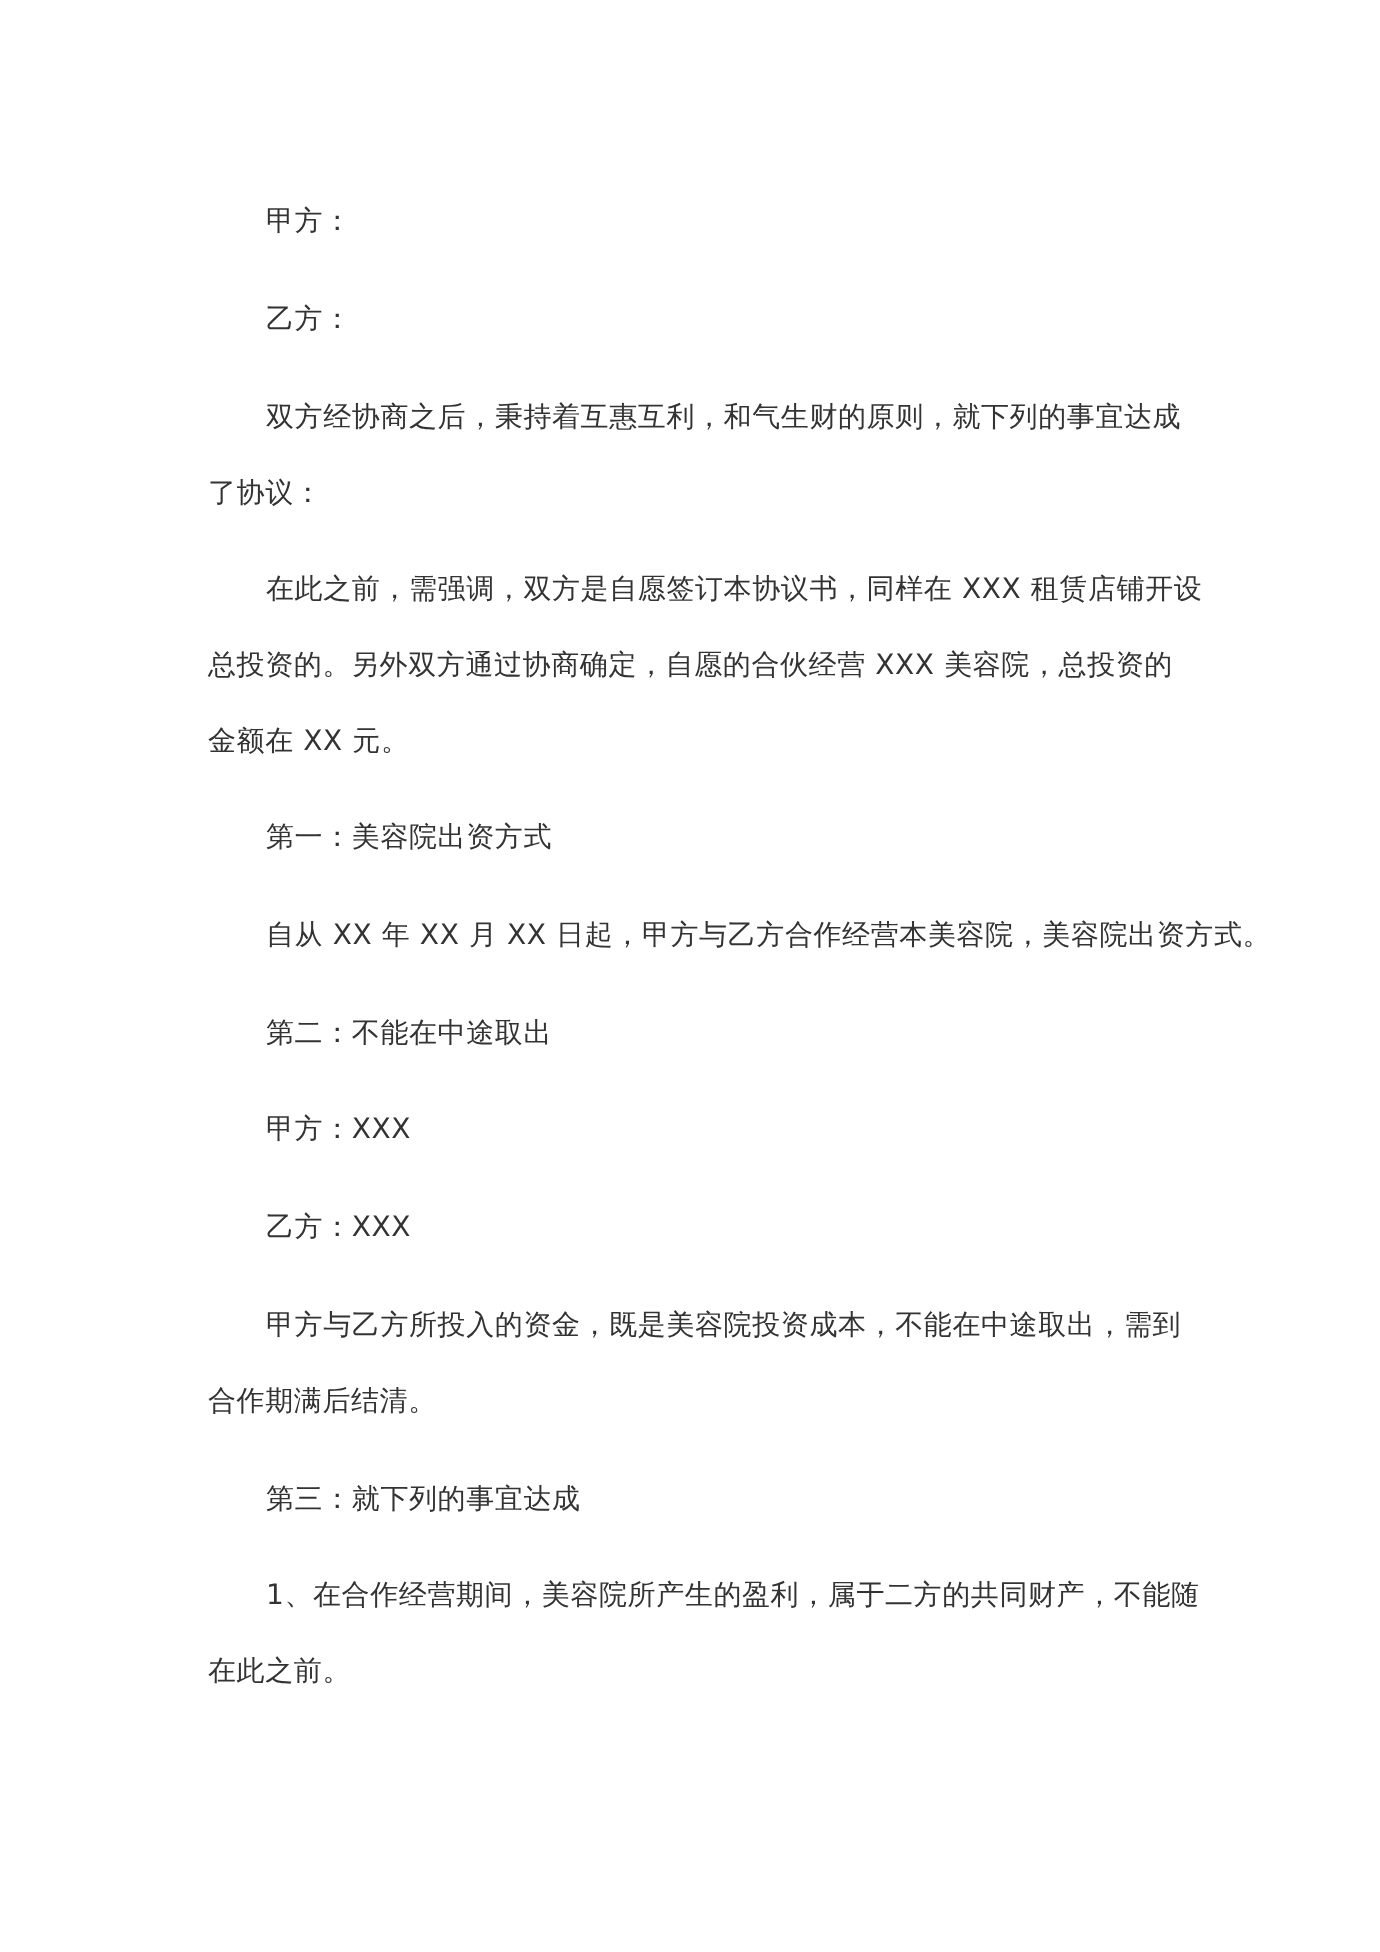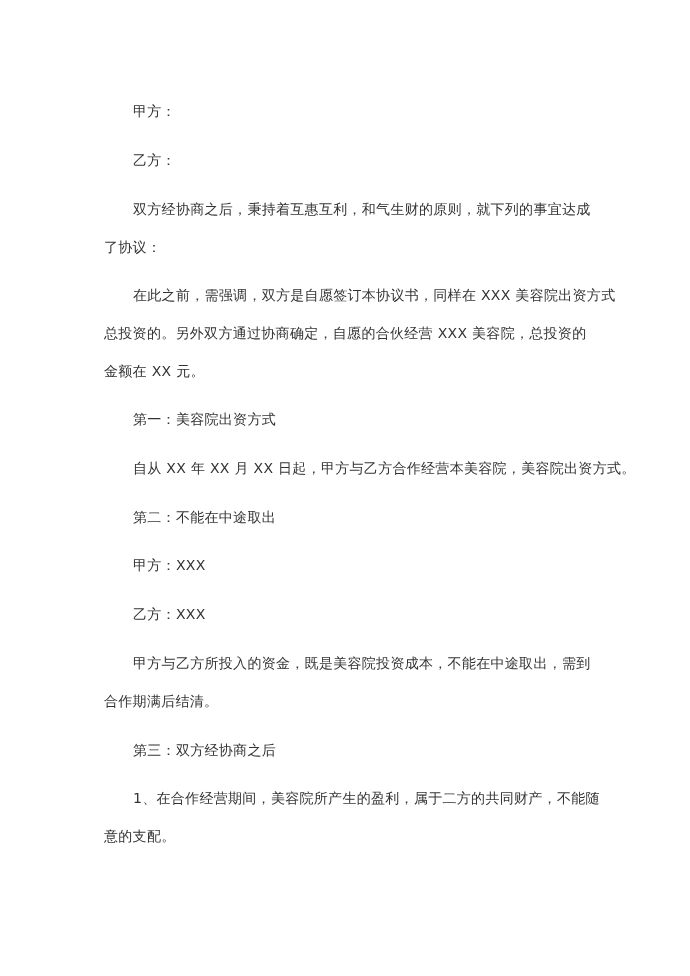--- a/index.html
+++ b/index.html
@@ -10,26 +10,26 @@
   .indent { left:29px; }
 </style>
 </head>
 <body>
 
 <div class="page">
   <div class="line indent" style="top:101px">甲方：</div>
   <div class="line indent" style="top:150px">乙方：</div>
   <div class="line indent" style="top:199px">双方经协商之后，秉持着互惠互利，和气生财的原则，就下列的事宜达成</div>
   <div class="line" style="top:237px">了协议：</div>
-  <div class="line indent" style="top:285px">在此之前，需强调，双方是自愿签订本协议书，同样在 XXX 美容院出资方式</div>
+  <div class="line indent" style="top:285px">在此之前，需强调，双方是自愿签订本协议书，同样在 XXX 租赁店铺开设</div>
   <div class="line" style="top:323px">总投资的。另外双方通过协商确定，自愿的合伙经营 XXX 美容院，总投资的</div>
   <div class="line" style="top:361px">金额在 XX 元。</div>
   <div class="line indent" style="top:409px">第一：美容院出资方式</div>
   <div class="line indent" style="top:458px">自从 XX 年 XX 月 XX 日起，甲方与乙方合作经营本美容院，美容院出资方式。</div>
   <div class="line indent" style="top:507px">第二：不能在中途取出</div>
   <div class="line indent" style="top:555px">甲方：XXX</div>
   <div class="line indent" style="top:604px">乙方：XXX</div>
   <div class="line indent" style="top:653px">甲方与乙方所投入的资金，既是美容院投资成本，不能在中途取出，需到</div>
   <div class="line" style="top:691px">合作期满后结清。</div>
-  <div class="line indent" style="top:740px">第三：双方经协商之后</div>
+  <div class="line indent" style="top:740px">第三：就下列的事宜达成</div>
   <div class="line indent" style="top:788px">1、在合作经营期间，美容院所产生的盈利，属于二方的共同财产，不能随</div>
-  <div class="line" style="top:826px">意的支配。</div>
+  <div class="line" style="top:826px">在此之前。</div>
 </div>
 
 </body></html>

